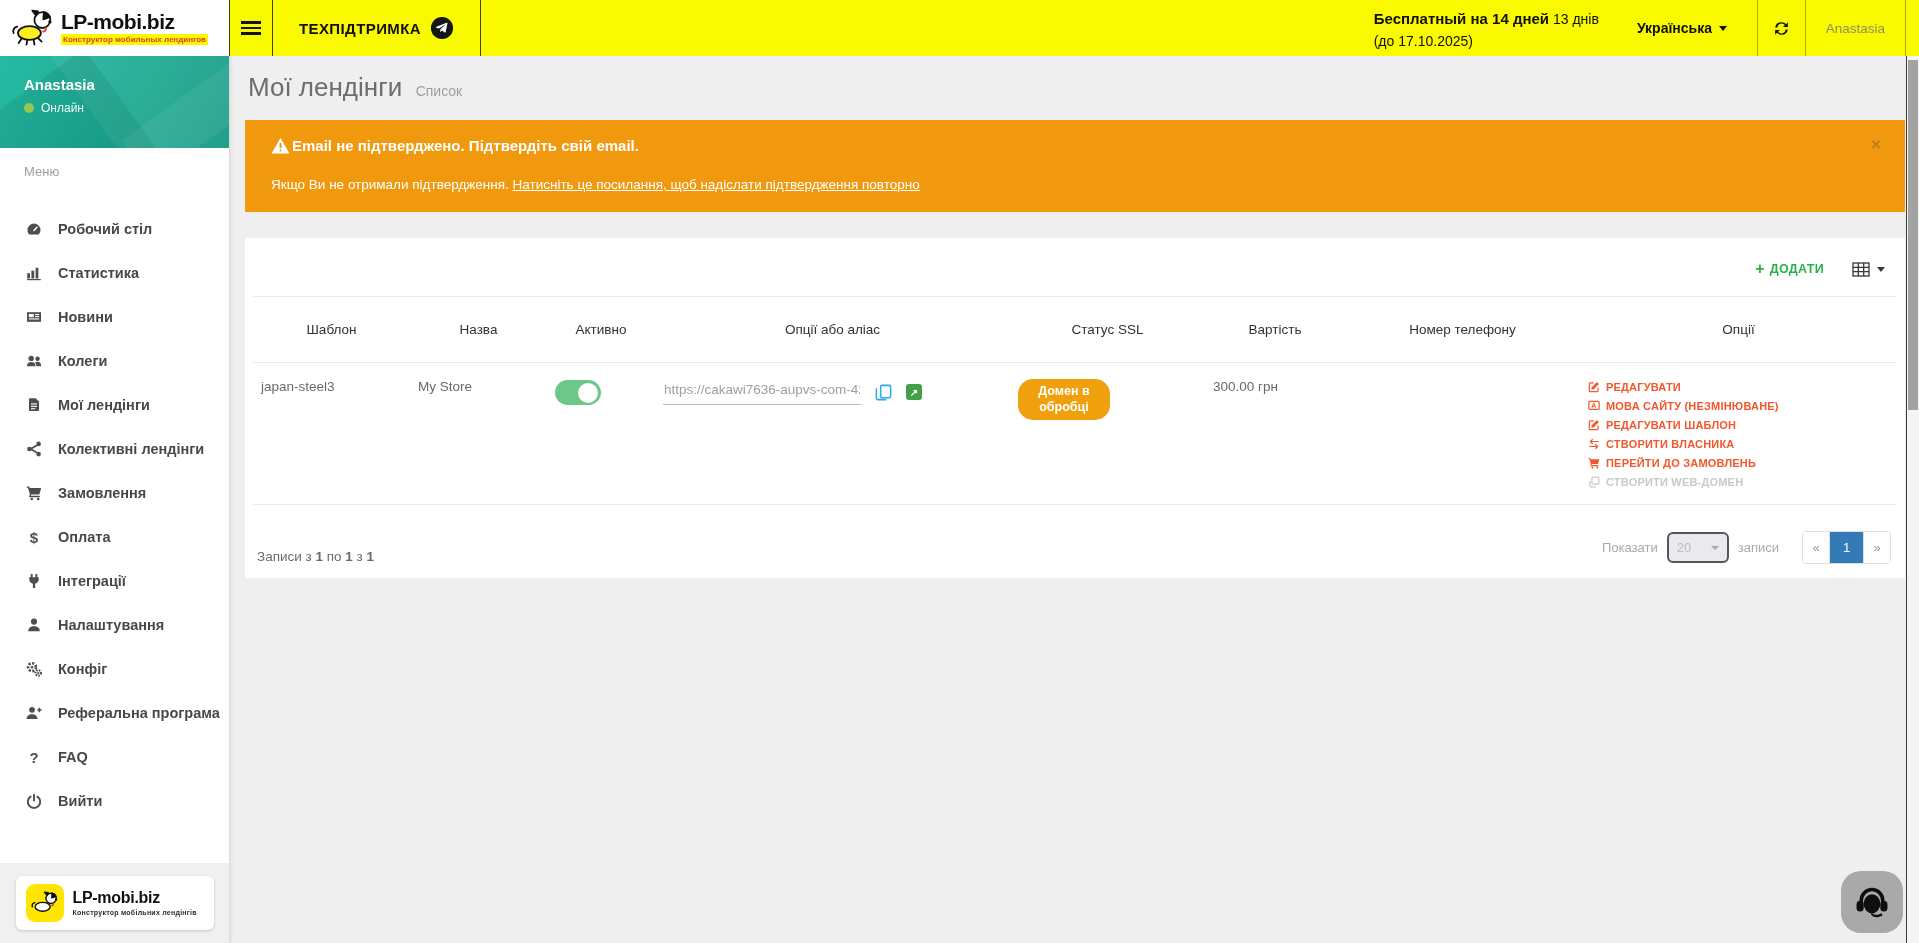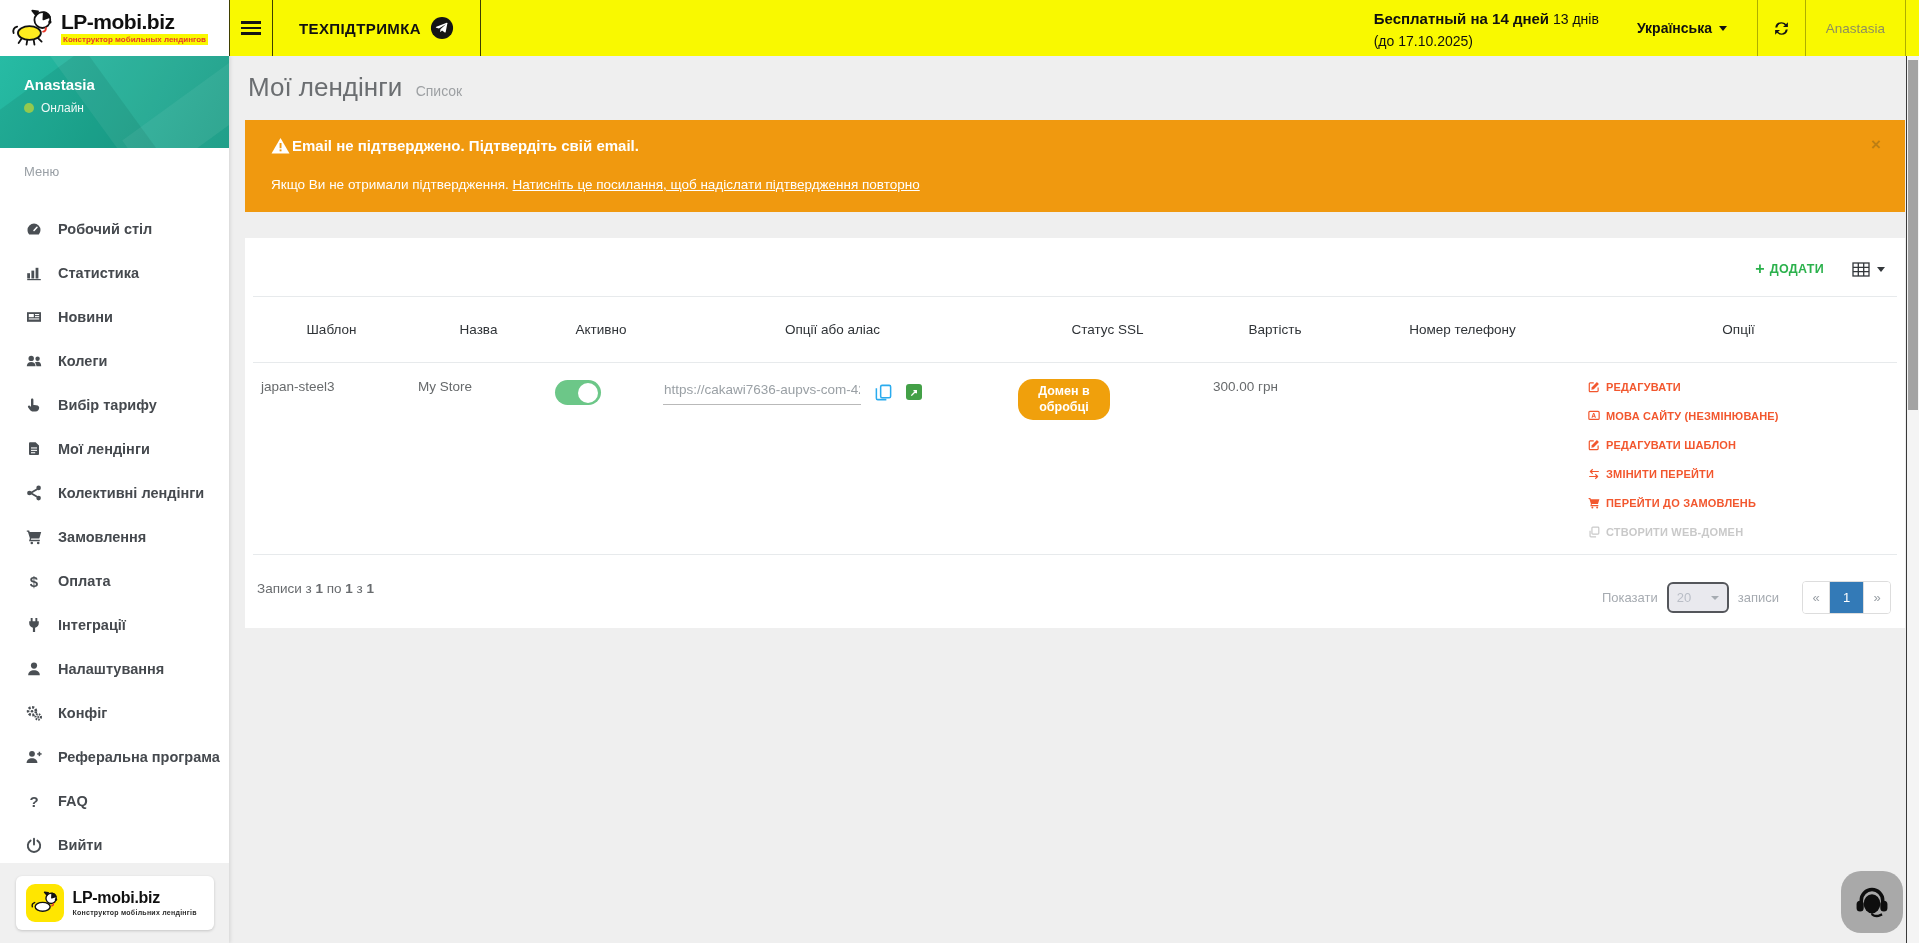--- a/index.html
+++ b/index.html
@@ -63,25 +63,25 @@
   table{width:100%;border-collapse:collapse;margin-top:10px}
   th{font-size:13.5px;font-weight:400;color:#2f3337;text-align:center;padding:25px 8px;border-top:1px solid #e7eaec;border-bottom:1px solid #e7eaec}
   td{font-size:13.5px;color:#676a6c;vertical-align:top;padding:16px 8px;border-bottom:1px solid #e7eaec}
   .toggle{width:46px;height:25px;background:#6cc788;border-radius:13px;position:relative;cursor:pointer;margin-top:1px}
   .knob{position:absolute;top:2.5px;right:3px;width:20px;height:20px;background:#fff;border-radius:50%}
   .domain-wrap{display:flex;align-items:flex-end;gap:13px}
   .domain-input{width:196px;border:0;border-bottom:1px solid #b9b9b9;outline:none;font-size:13.5px;color:#9aa0a5;padding:3px 1px 7px;background:transparent;font-family:inherit}
   .copy{display:flex;margin-bottom:3px;cursor:pointer}
   .ext{width:16px;height:16px;background:#43a047;border-radius:3px;color:#fff;font-size:10px;font-weight:700;display:flex;align-items:center;justify-content:center;margin-bottom:5px;cursor:pointer}
   .badge{display:inline-block;max-width:64px;background:#f0a00c;color:#fff;font-size:12.5px;font-weight:700;text-align:center;line-height:1.25;padding:5px 14px;border-radius:15px}
-  .opts{display:flex;flex-direction:column;gap:17px;padding-top:2px}
+  .opts{display:flex;flex-direction:column;gap:7px;padding-top:2px}
   .opt{display:flex;align-items:center;gap:6px;color:#f2572e;font-size:11px;font-weight:700;text-decoration:none;cursor:pointer;letter-spacing:.2px}
   .opt.disabled{color:#c9c9c9;cursor:default}
   .oico{display:flex}.oico svg{width:12px;height:12px;display:block}
-  .tfoot{display:flex;justify-content:space-between;align-items:flex-start;padding:26px 6px 6px 4px}
+  .tfoot{display:flex;justify-content:space-between;align-items:flex-end;padding:26px 6px 6px 4px}
   .info{font-size:13.5px;color:#686b6e}
   .controls{display:flex;align-items:center;gap:9px}
   .ctl-label{font-size:13px;color:#a6abb1}
   .psize{width:62px;height:31px;box-sizing:border-box;background:#e9e9ee;border:2px solid #54565b;border-radius:6px;display:flex;align-items:center;justify-content:space-between;padding:0 8px;color:#b9bdc6;font-size:13px;cursor:pointer}
   .caret-gy{width:0;height:0;border-left:4px solid transparent;border-right:4px solid transparent;border-top:4.5px solid #a6abb1}
   .pager{display:flex;margin-left:14px;border:1px solid #ddd;border-radius:4px;overflow:hidden;background:#fff}
   .pg{min-width:27px;height:31px;display:flex;align-items:center;justify-content:center;font-size:13px;color:#9aa0a6;background:#fff;text-decoration:none;cursor:pointer;box-sizing:border-box}
   .pg.prev{border-right:1px solid #ddd}
   .pg.next{border-left:1px solid #ddd}
   .pg.cur{background:#337ab7;color:#fff;min-width:33px}
@@ -195,28 +195,20 @@
     <a class="mi">
       <span class="ico">
           <svg viewBox="0 0 16 16" fill="currentColor">
             <circle cx="5.2" cy="5.4" r="2.7"></circle>
             <circle cx="11.6" cy="5.8" r="2.2"></circle>
             <path d="M.8 13.2c0-2.6 1.9-4.2 4.4-4.2s4.4 1.6 4.4 4.2z"></path>
             <path d="M10.4 13.2c0-1.6-.6-2.9-1.6-3.8.8-.4 1.7-.6 2.8-.6 2.2 0 3.6 1.4 3.6 4.4z"></path>
           </svg>
         </span>
       <span>Колеги</span>
-    </a>
-    <a class="mi">
-      <span class="ico">
-          <svg viewBox="0 0 16 16" fill="currentColor">
-            <path d="M6.2 1.6c.7 0 1.2.5 1.2 1.3v5h.8c2.8 0 5 .7 5 2.7 0 2.3-1.2 4-3.8 4H7.2c-1.4 0-2.6-.7-3.4-1.8l-1.6-2.2c-.5-.6-.3-1.4.3-1.8.5-.4 1.3-.3 1.7.3l.8 1V2.9c0-.8.5-1.3 1.2-1.3z"></path>
-          </svg>
-        </span>
-      <span>Вибір тарифу</span>
     </a>
     <a class="mi">
       <span class="ico">
           <svg viewBox="0 0 16 16">
             <path fill="currentColor" d="M4 1.2h5.6L13 4.6V13a1 1 0 0 1-1 1H4a1 1 0 0 1-1-1V2.2a1 1 0 0 1 1-1z"></path>
             <g fill="#fff">
               <rect x="5" y="6.4" width="6" height="1.1"></rect>
               <rect x="5" y="8.8" width="6" height="1.1"></rect>
               <rect x="5" y="11.2" width="4.2" height="1.1"></rect>
             </g>
@@ -445,21 +437,21 @@
                   </span>
                 <span>РЕДАГУВАТИ ШАБЛОН</span>
               </a>
               <a class="opt">
                 <span class="oico">
                     <svg viewBox="0 0 14 14" fill="none" stroke="currentColor" stroke-width="1.4" stroke-linejoin="round">
                       <path d="M12.6 4.1H3M5.5 1.5L2.8 4.1l2.7 2.6"></path>
                       <path d="M1.4 9.9H11M8.5 7.3l2.7 2.6-2.7 2.6"></path>
                     </svg>
                   </span>
-                <span>ЗМІНИТИ ПЕРЕЙТИ</span>
+                <span>СТВОРИТИ ВЛАСНИКА</span>
               </a>
               <a class="opt">
                 <span class="oico">
                     <svg viewBox="0 0 16 16" fill="currentColor">
                       <path d="M.8 1.4h2.4l.5 1.7h11.5l-1.9 6.3H5.2l-.4 1.4h9v1.4H3l.9-3-2-6.4H.8z"></path>
                       <circle cx="5.8" cy="14" r="1.3"></circle>
                       <circle cx="12.2" cy="14" r="1.3"></circle>
                     </svg>
                   </span>
                 <span>ПЕРЕЙТИ ДО ЗАМОВЛЕНЬ</span>

